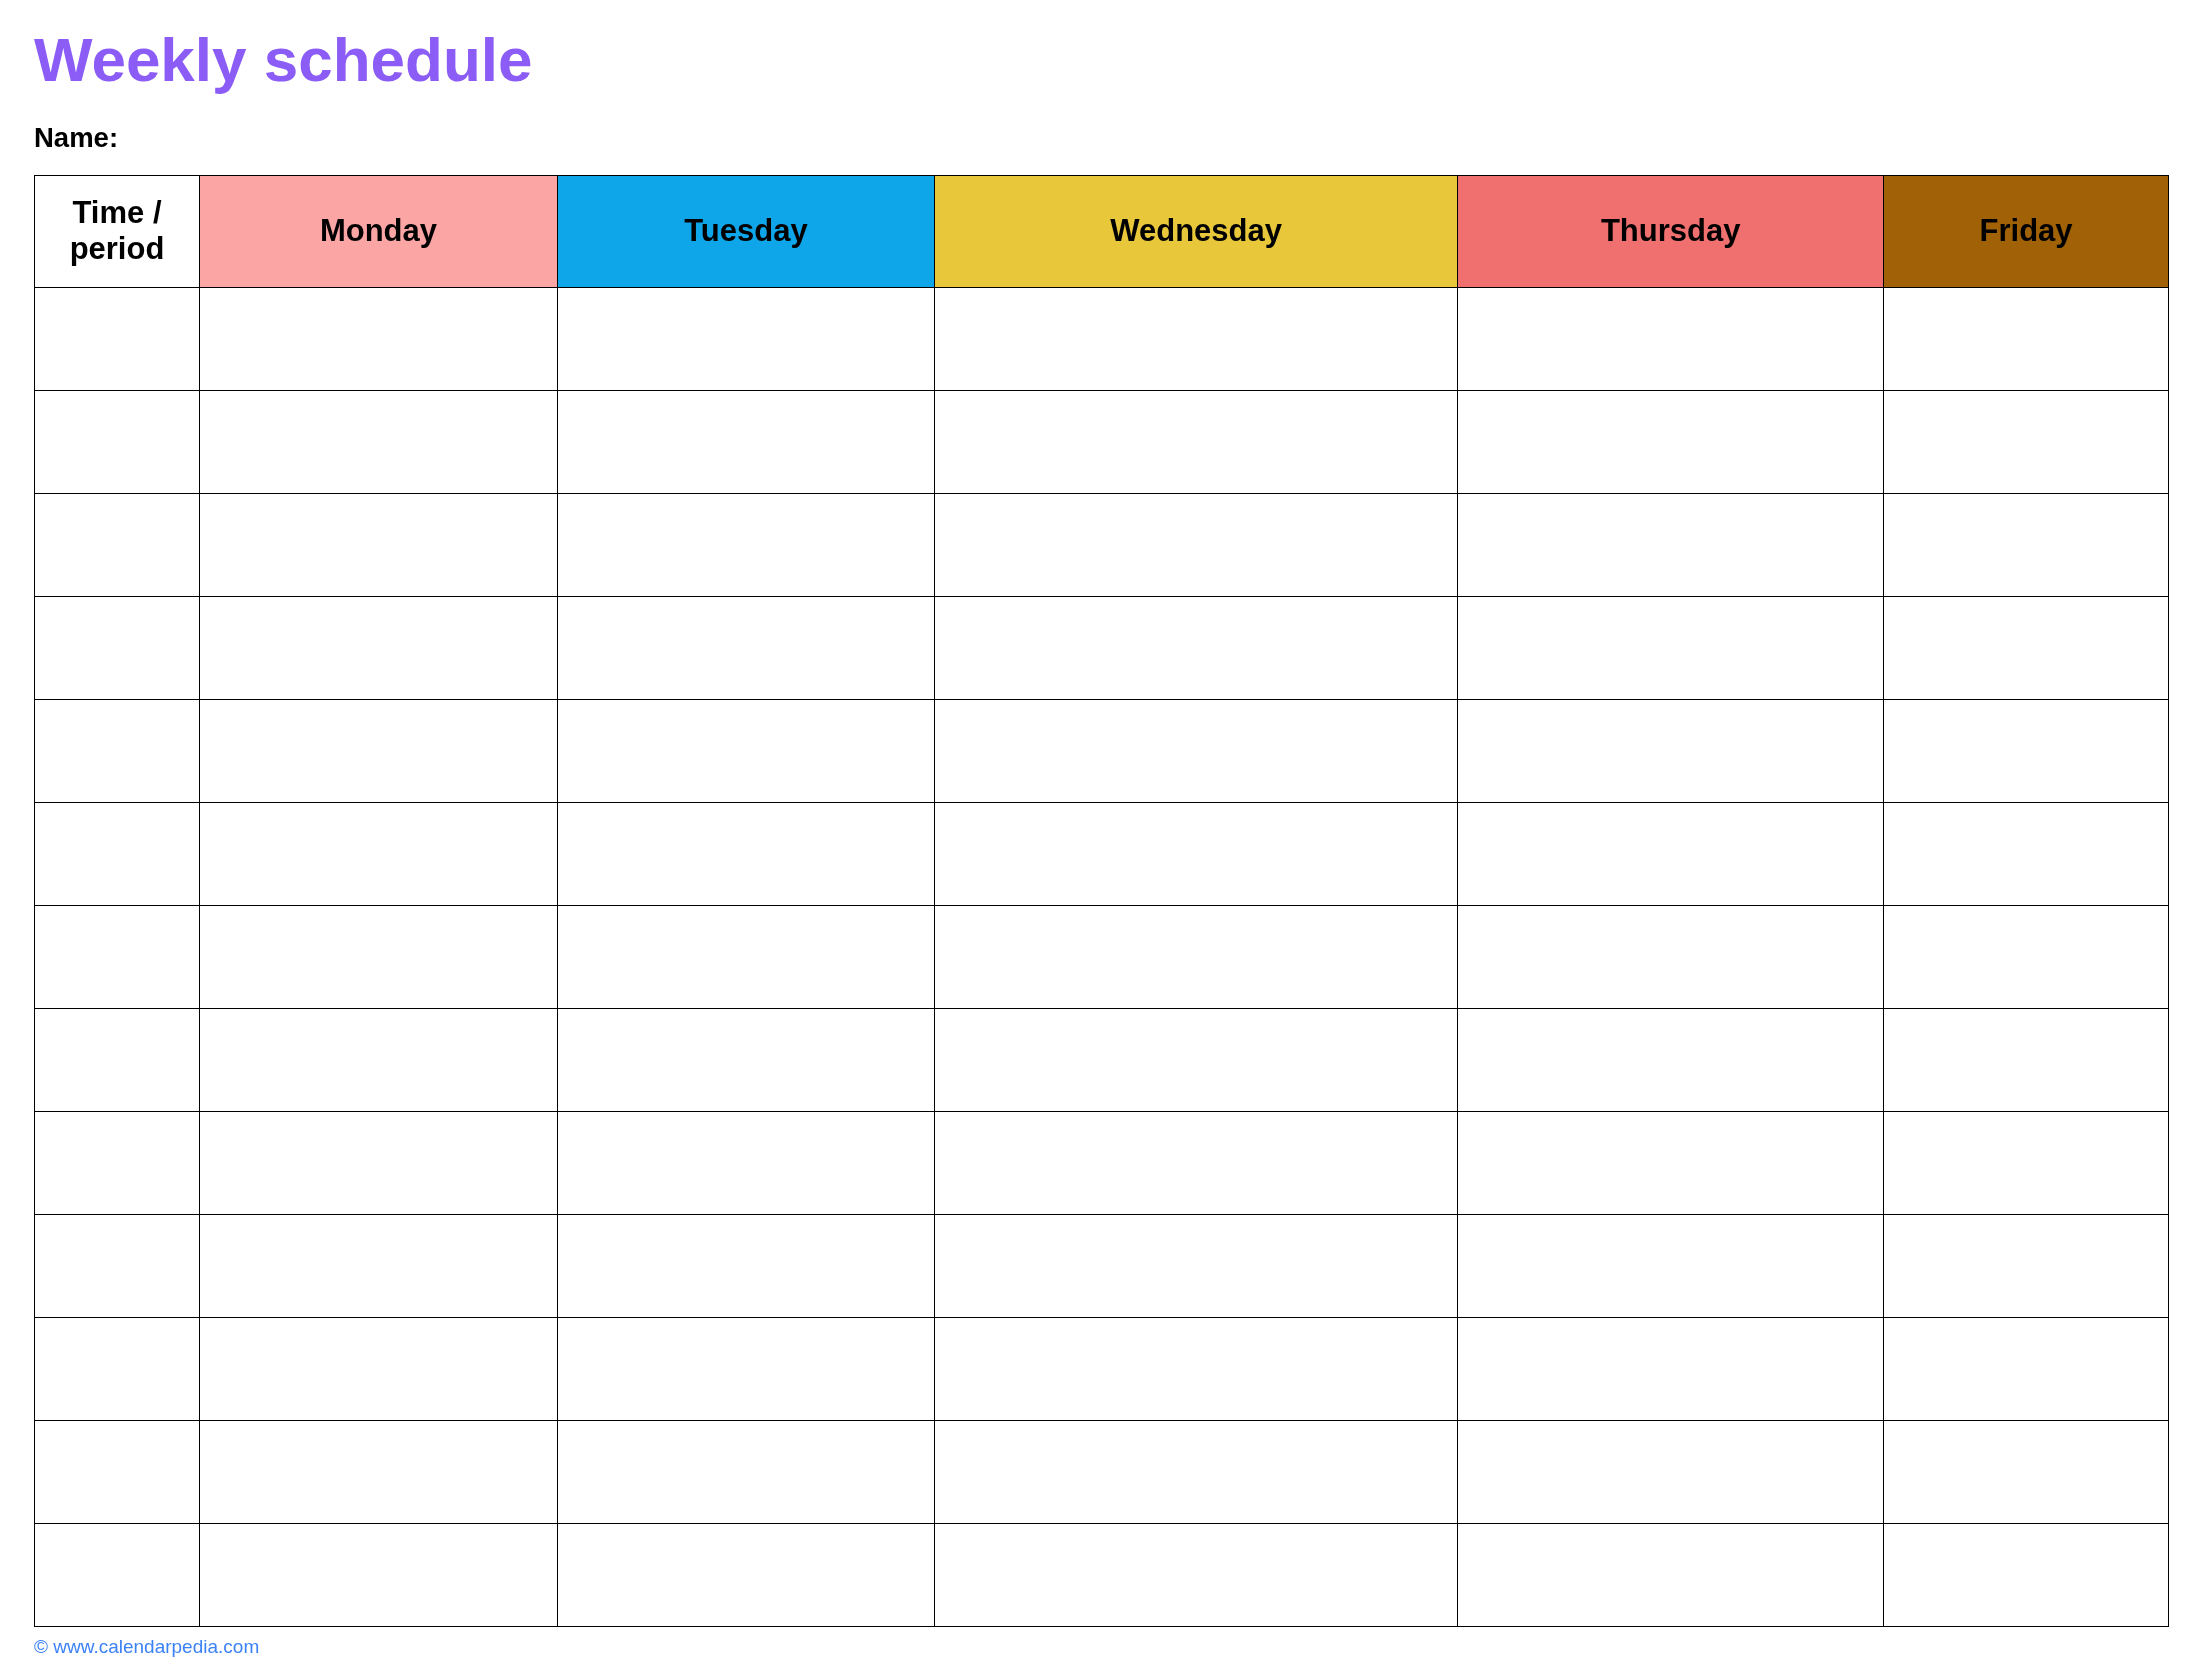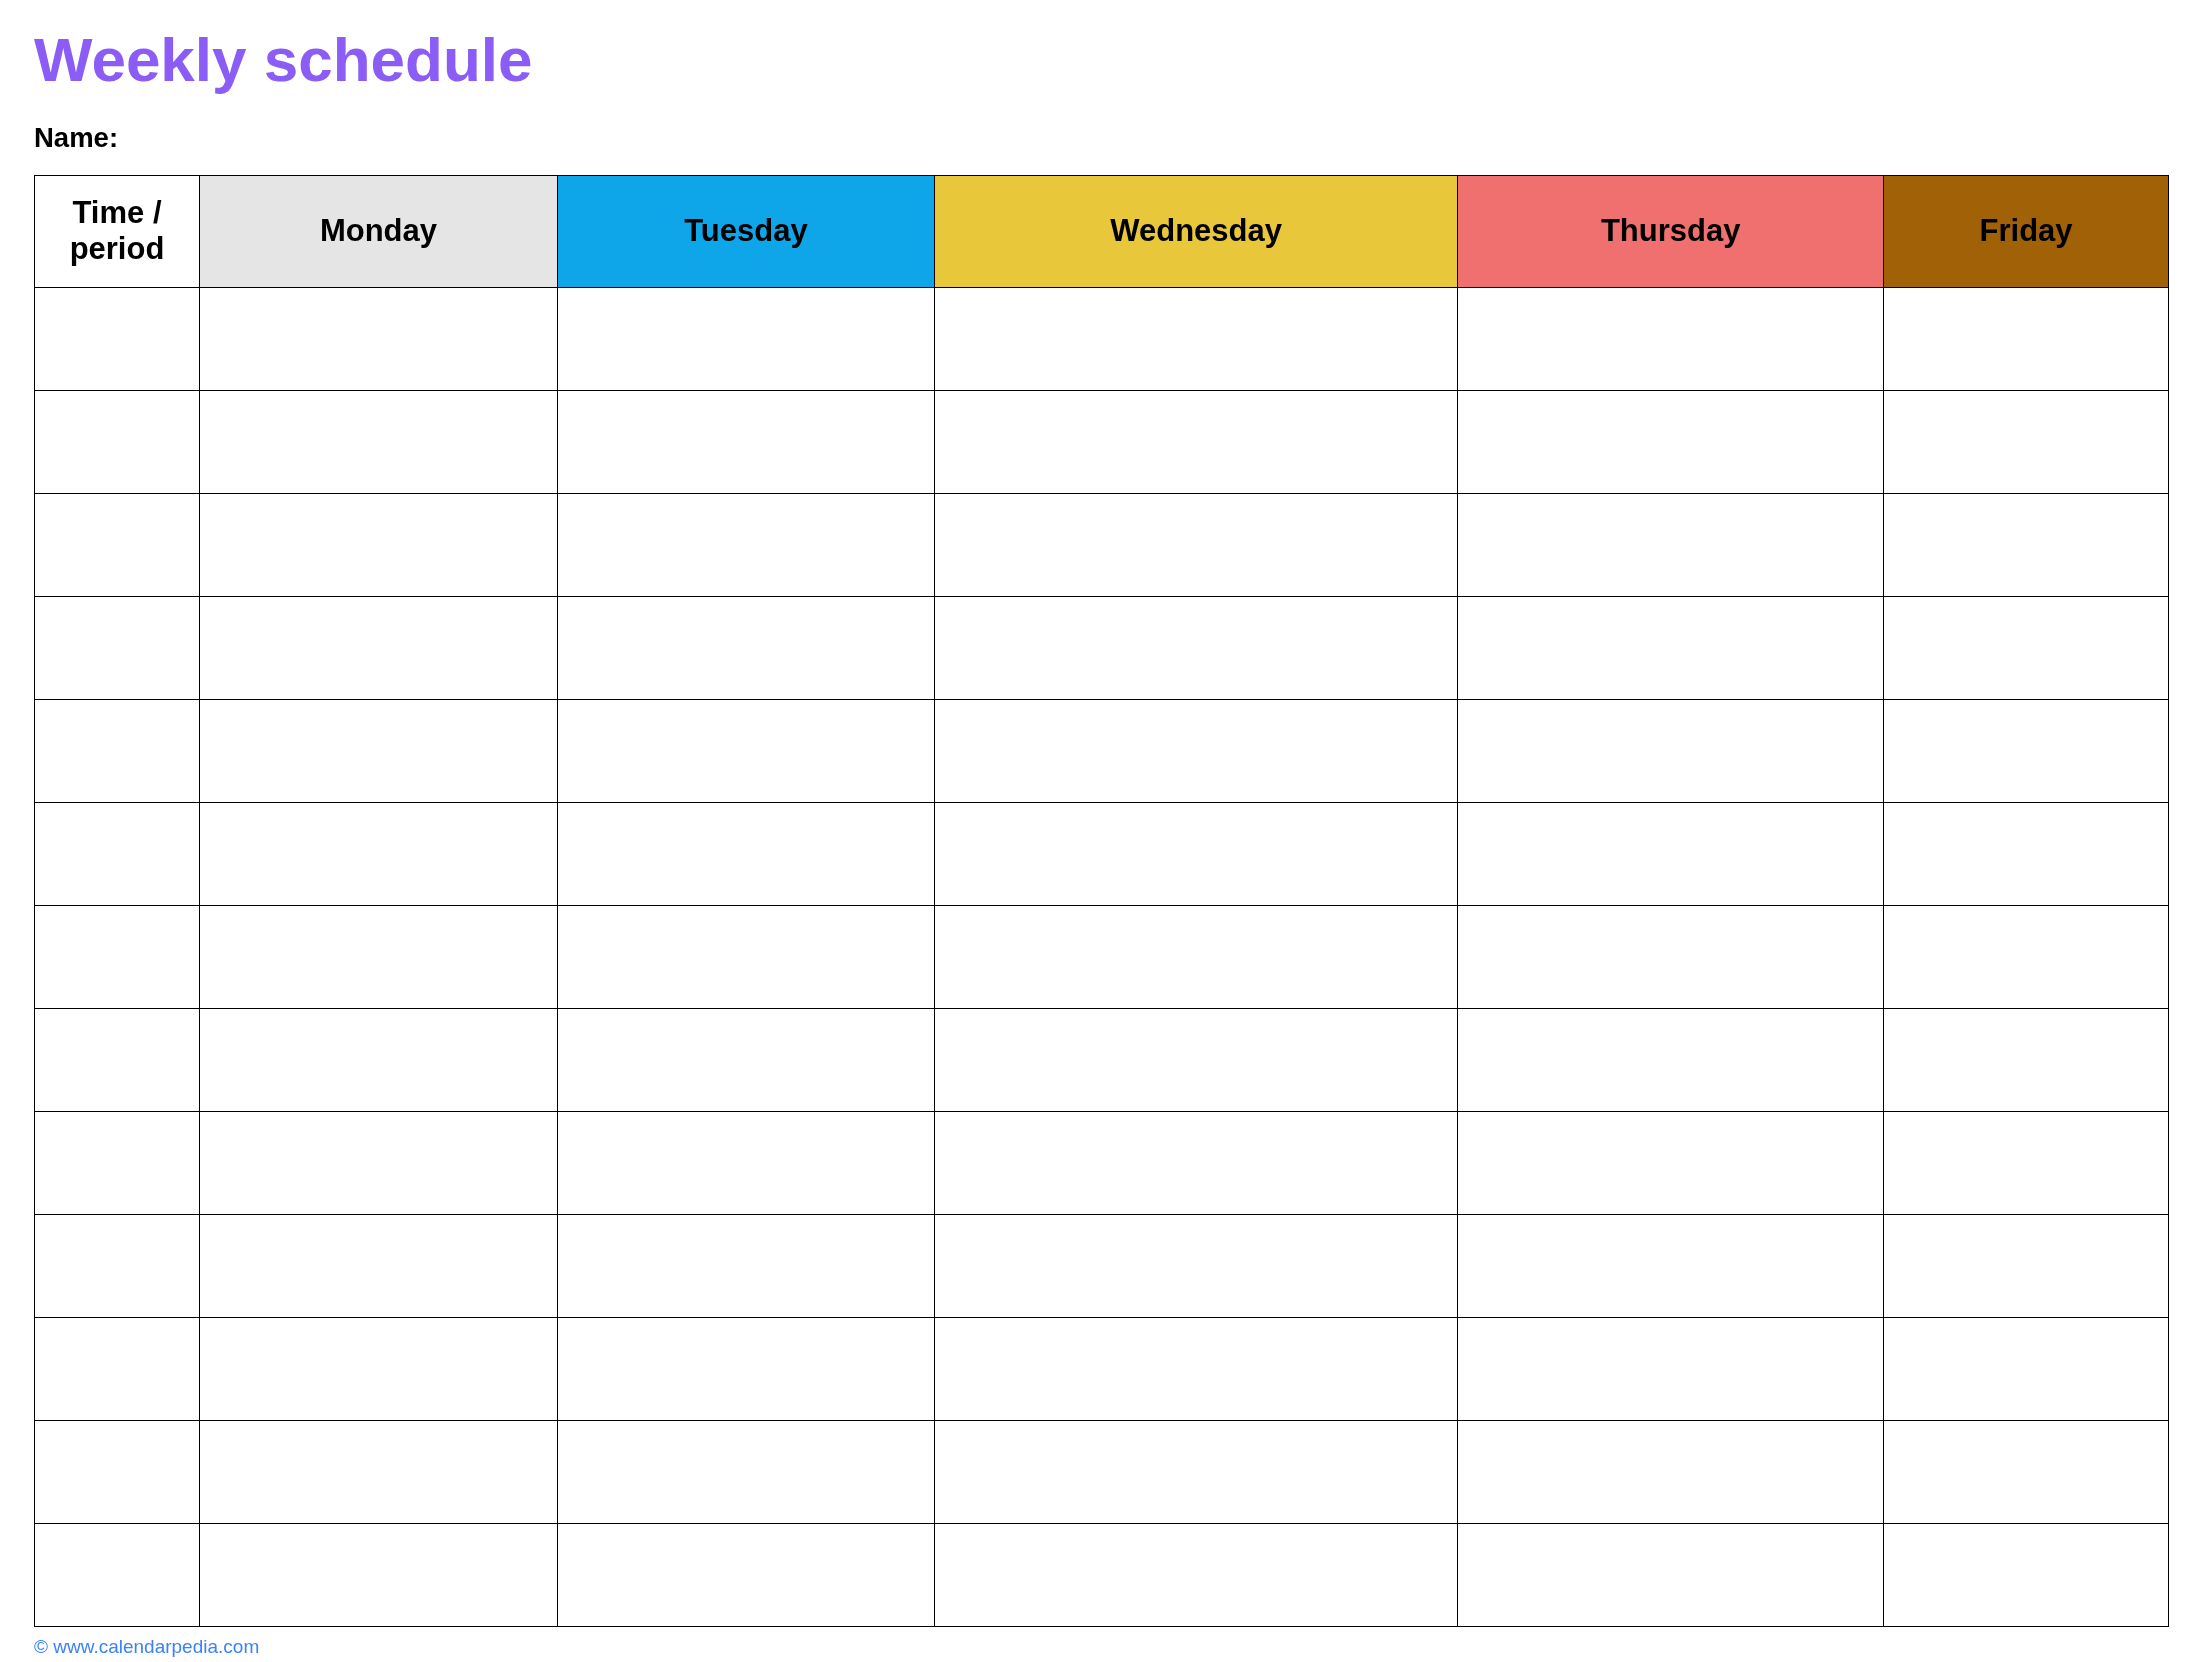--- a/index.html
+++ b/index.html
@@ -61,21 +61,21 @@
     .col-day {
       width: calc((100% - 181px) / 5);
     }
 
     .th-time {
       background: #ffffff;
       font-size: 26px;
     }
 
     .th-monday {
-      background: #e5e5e5;
+      background: #fca5a5;
     }
 
     .th-tuesday {
       background: #0ea5e9;
     }
 
     .th-wednesday {
       background: #e8c83a;
     }
 

